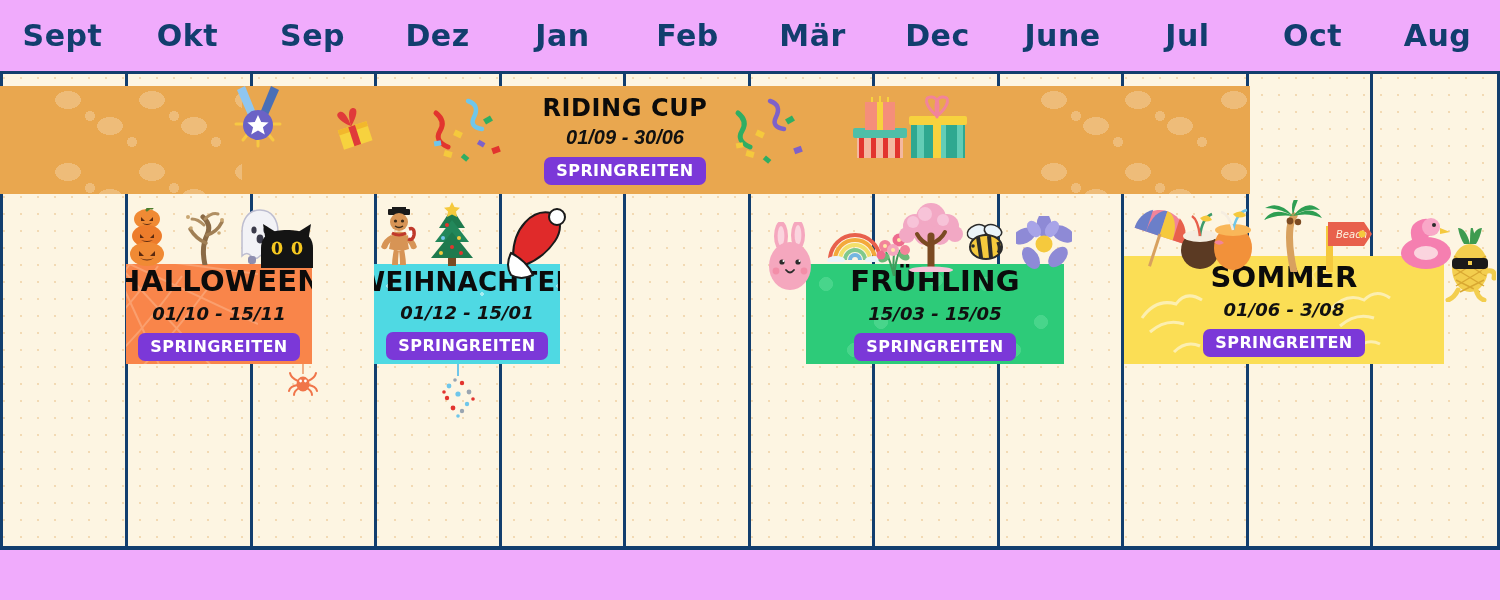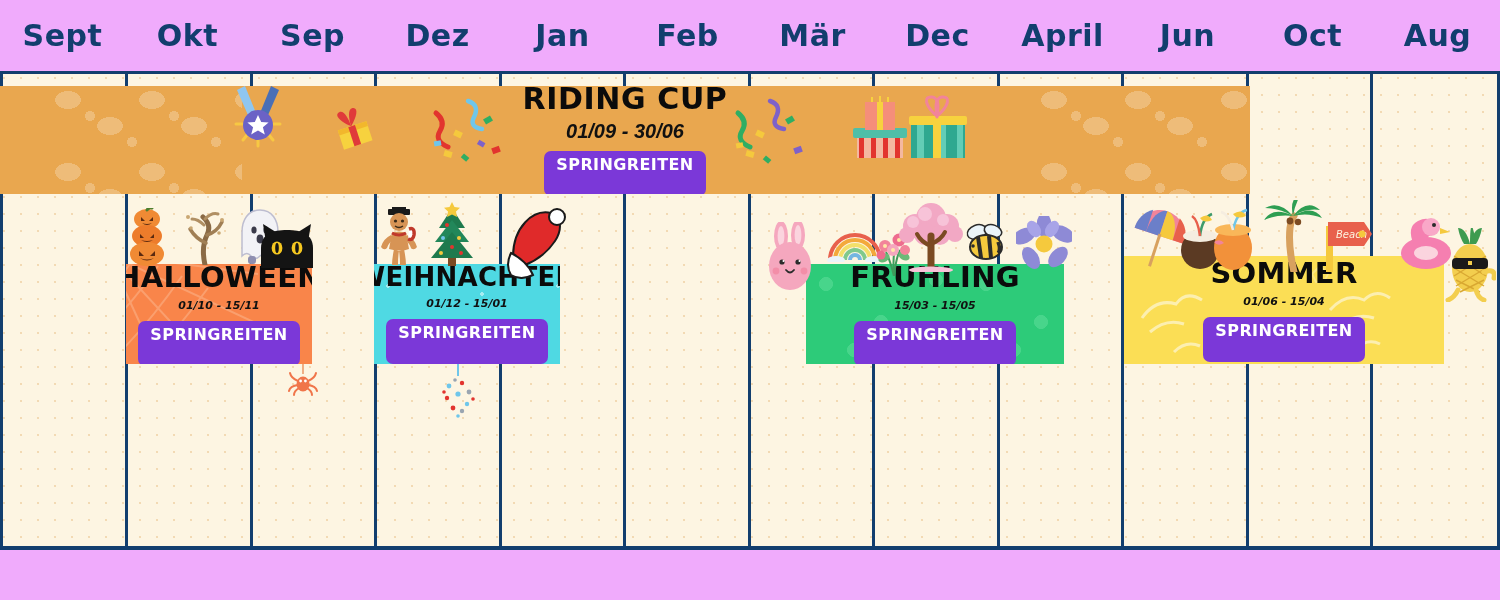--- a/index.html
+++ b/index.html
@@ -61,52 +61,52 @@
   .tp-left{left:52px;width:190px;}
   .tp-right{left:1038px;width:210px;}
 
   .cup-center{
     position:absolute;left:0;top:0;width:1250px;height:108px;
     display:flex;align-items:center;justify-content:center;
     flex-direction:column;
   }
   .cup-title{
     font-family:"DejaVu Sans", sans-serif;
-    font-size:30px;font-weight:800;color:#0B0B0B;letter-spacing:.6px;
+    font-size:24px;font-weight:800;color:#0B0B0B;letter-spacing:.6px;
     line-height:1;
   }
   .cup-dates{
     font-family:Liberation Sans, sans-serif;
     font-size:20px;font-weight:800;font-style:italic;color:#111;
     margin-top:6px;
   }
   .pill{
     display:inline-block;
     background:#7B38D8;color:#fff;
     font-family:"DejaVu Sans", sans-serif;
     font-size:16px;font-weight:800;letter-spacing:.4px;
-    padding:4px 12px 22px;border-radius:7px;
+    padding:4px 12px 5px;border-radius:7px;
     margin-top:8px;
     white-space:nowrap;
   }
 
   
   .card{
     position:absolute;
     overflow:hidden;
     display:flex;flex-direction:column;align-items:center;justify-content:center;
   }
   .card-title{
     font-family:"DejaVu Sans", sans-serif;
     font-size:29px;font-weight:800;color:#0B0B0B;letter-spacing:.3px;
     line-height:1;position:relative;z-index:3;
   }
   .card-dates{
     font-family:"DejaVu Sans", sans-serif;
-    font-size:11px;font-weight:800;font-style:italic;color:#111;
+    font-size:18px;font-weight:800;font-style:italic;color:#111;
     margin-top:7px;position:relative;z-index:3;
   }
   .card .pill{margin-top:9px;position:relative;z-index:3;}
 
   .halloween{background:#F9854A;}
   .weihnachten{background:#4FD9E3;}
   .fruehling{background:#2DCB79;}
   .sommer{background:#FBDE55;}
 
   
@@ -147,22 +147,22 @@
 
   <div class="months">
     <div class="month">Sept</div>
     <div class="month">Okt</div>
     <div class="month">Sep</div>
     <div class="month">Dez</div>
     <div class="month">Jan</div>
     <div class="month">Feb</div>
     <div class="month">Mär</div>
     <div class="month">Dec</div>
-    <div class="month">April</div>
-    <div class="month">Jun</div>
+    <div class="month">June</div>
+    <div class="month">Jul</div>
     <div class="month">Oct</div>
     <div class="month">Aug</div>
   </div>
 
   <div class="grid">
     <div class="colline first" style="left:0"></div>
     <div class="colline" style="left:125px"></div>
     <div class="colline" style="left:250px"></div>
     <div class="colline" style="left:374px"></div>
     <div class="colline" style="left:499px"></div>
@@ -599,17 +599,17 @@
         <path d="M50 96 q12 -12 26 -6"></path>
         <path d="M206 54 q16 -18 34 -10 q12 -12 26 -2"></path>
         <path d="M216 70 q16 -14 34 -8"></path>
         <path d="M232 92 q12 -10 24 -4"></path>
       </g>
       <g fill="none" stroke="#FBE88E" stroke-width="2" opacity=".8">
         <path d="M188 18 l8 -8 l8 8 l-4 8 l-8 0 z"></path>
       </g>
     </svg>
     <div class="card-title">SOMMER</div>
-    <div class="card-dates">01/06 - 15/04</div>
+    <div class="card-dates">01/06 - 3/08</div>
     <div class="pill">SPRINGREITEN</div>
   </div>
 
 </div>
 
 </body></html>

